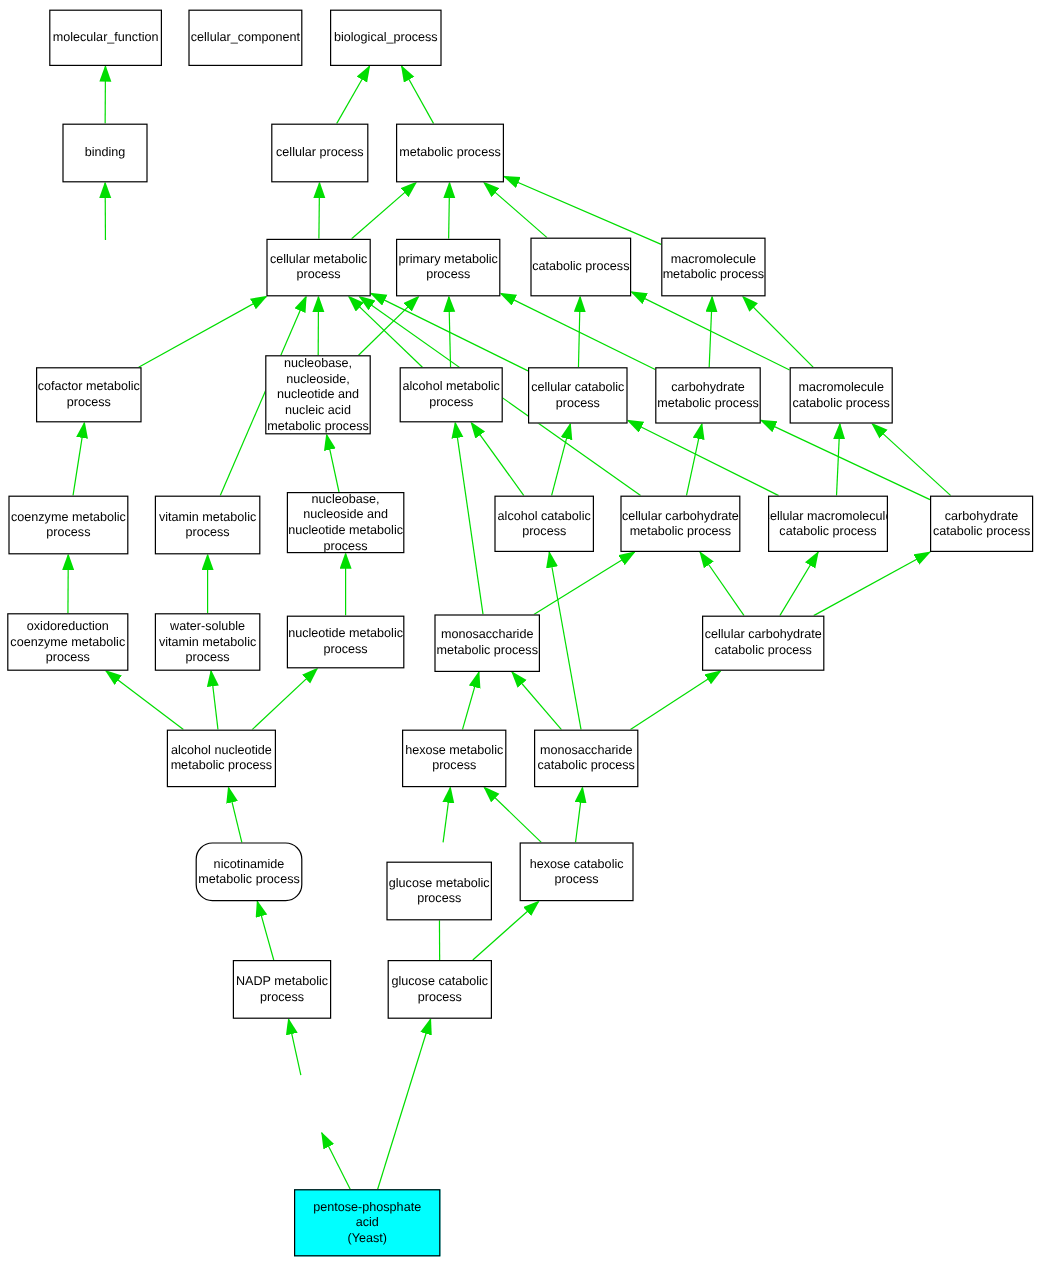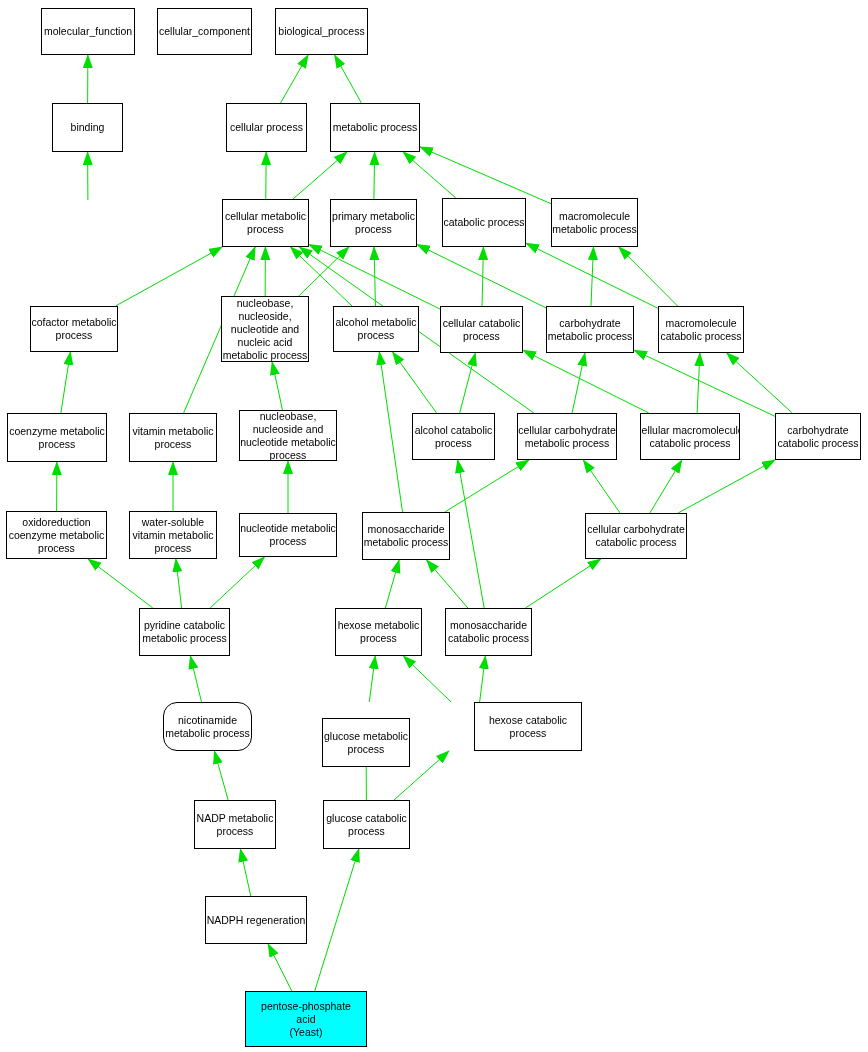--- a/index.html
+++ b/index.html
@@ -186,52 +186,49 @@
     </div>
     <div class="node" style="left: 362px; top: 512px; width: 88px; height: 48px; background: rgb(255, 255, 255); border-color: rgb(0, 0, 0); color: rgb(0, 0, 0);">
       <div class="line">monosaccharide</div>
       <div class="line">metabolic process</div>
     </div>
     <div class="node" style="left: 585px; top: 513px; width: 102px; height: 46px; background: rgb(255, 255, 255); border-color: rgb(0, 0, 0); color: rgb(0, 0, 0);">
       <div class="line">cellular carbohydrate</div>
       <div class="line">catabolic process</div>
     </div>
     <div class="node" style="left: 139px; top: 608px; width: 91px; height: 48px; background: rgb(255, 255, 255); border-color: rgb(0, 0, 0); color: rgb(0, 0, 0);">
-      <div class="line">pyridine catabolic</div>
+      <div class="line">alcohol nucleotide</div>
       <div class="line">metabolic process</div>
     </div>
     <div class="node" style="left: 335px; top: 608px; width: 87px; height: 48px; background: rgb(255, 255, 255); border-color: rgb(0, 0, 0); color: rgb(0, 0, 0);">
       <div class="line">hexose metabolic</div>
       <div class="line">process</div>
     </div>
     <div class="node" style="left: 445px; top: 608px; width: 87px; height: 48px; background: rgb(255, 255, 255); border-color: rgb(0, 0, 0); color: rgb(0, 0, 0);">
       <div class="line">monosaccharide</div>
       <div class="line">catabolic process</div>
     </div>
     <div class="node" style="left: 163px; top: 702px; width: 89px; height: 49px; background: rgb(255, 255, 255); border-color: rgb(0, 0, 0); color: rgb(0, 0, 0); border-radius: 14px;">
       <div class="line">nicotinamide</div>
       <div class="line">metabolic process</div>
     </div>
     <div class="node" style="left: 322px; top: 702px; width: 88px; height: 49px; background: rgb(255, 255, 255); border-color: rgb(0, 0, 0); color: rgb(0, 0, 0); margin-top: 16px;">
       <div class="line">glucose metabolic</div>
       <div class="line">process</div>
     </div>
-    <div class="node" style="left: 433px; top: 702px; width: 108px; height: 49px; background: rgb(255, 255, 255); border-color: rgb(0, 0, 0); color: rgb(0, 0, 0); margin-left: 41px;">
+    <div class="node" style="left: 433px; top: 702px; width: 95px; height: 49px; background: rgb(255, 255, 255); border-color: rgb(0, 0, 0); color: rgb(0, 0, 0);">
       <div class="line">hexose catabolic</div>
       <div class="line">process</div>
     </div>
     <div class="node" style="left: 194px; top: 800px; width: 82px; height: 49px; background: rgb(255, 255, 255); border-color: rgb(0, 0, 0); color: rgb(0, 0, 0); justify-content: center;">
       <div class="line">NADP metabolic</div>
       <div class="line">process</div>
     </div>
     <div class="node" style="left: 323px; top: 800px; width: 87px; height: 49px; background: rgb(255, 255, 255); border-color: rgb(0, 0, 0); color: rgb(0, 0, 0);">
       <div class="line">glucose catabolic</div>
       <div class="line">process</div>
-    </div>
-    <div class="node" style="left: 205px; top: 896px; width: 102px; height: 48px; background: rgb(255, 255, 255); border-color: rgb(0, 0, 0); color: rgb(0, 0, 0);">
-      <div class="line">NADPH regeneration</div>
     </div>
     <div class="node" style="left: 245px; top: 991px; width: 122px; height: 56px; background: rgb(0, 255, 255); border-color: rgb(0, 0, 0); color: rgb(0, 0, 0);">
       <div class="line">pentose-phosphate</div>
       <div class="line">acid</div>
       <div class="line">(Yeast)</div>
     </div>
   </div>
 
 </body></html>

